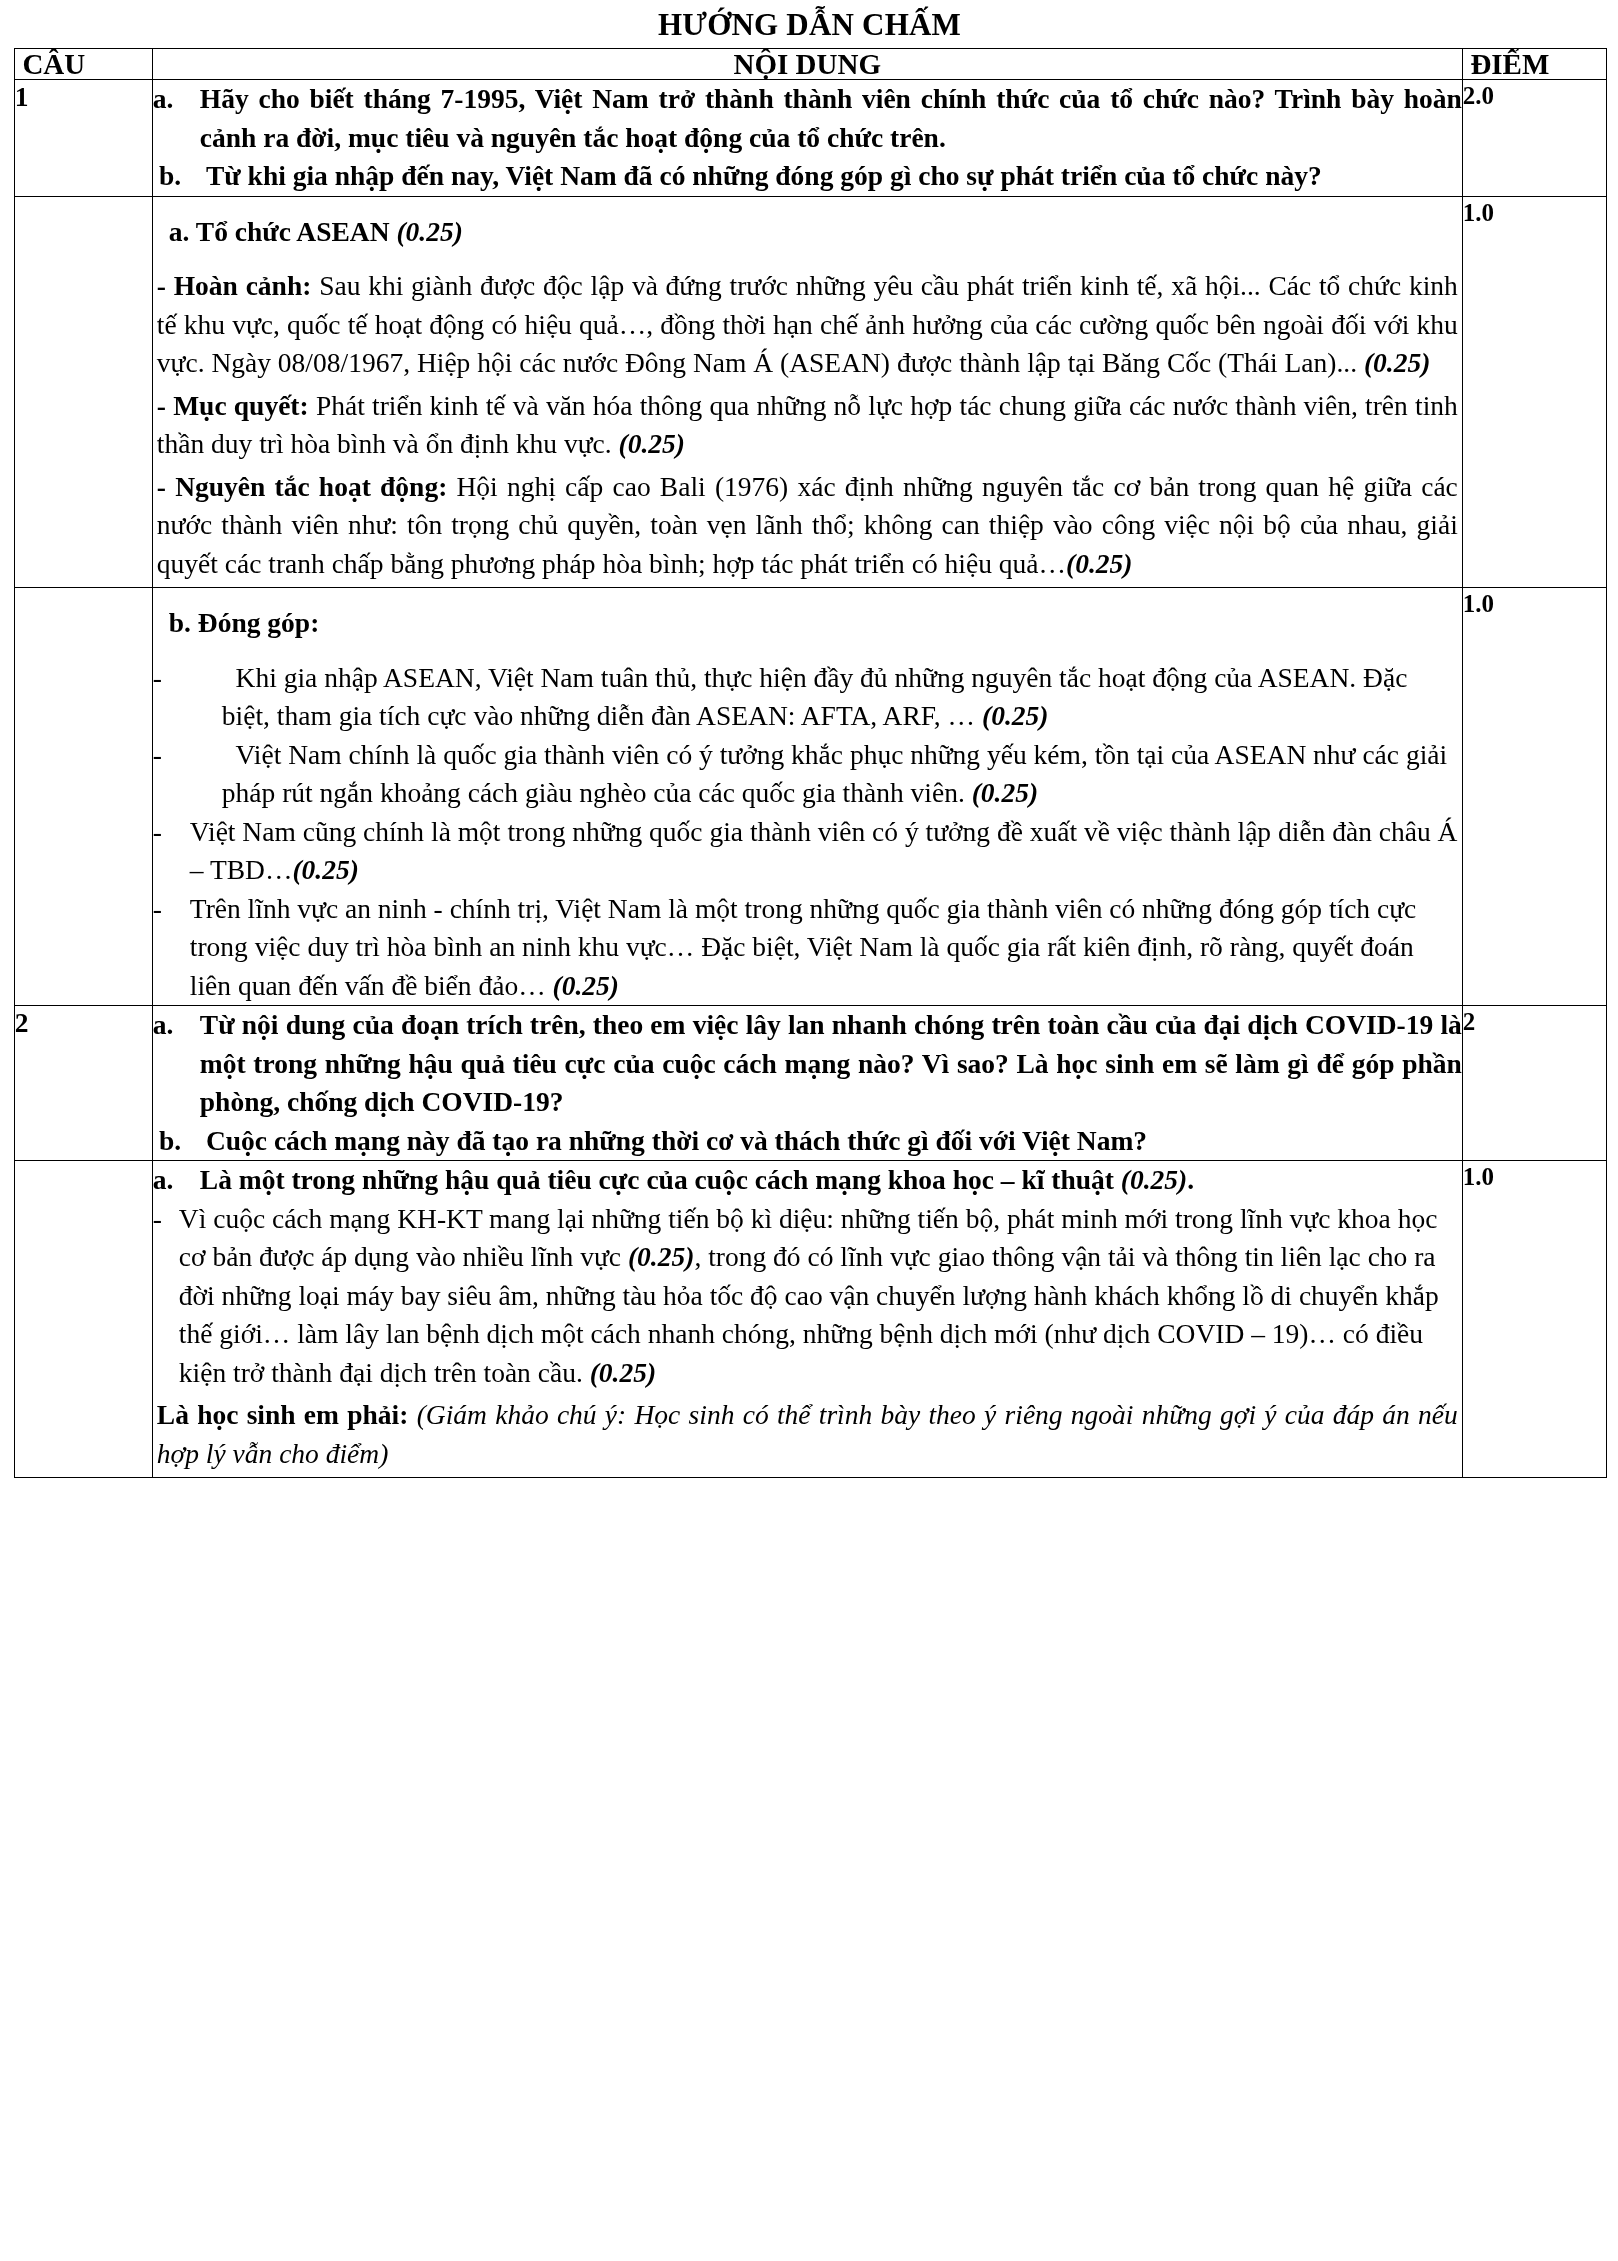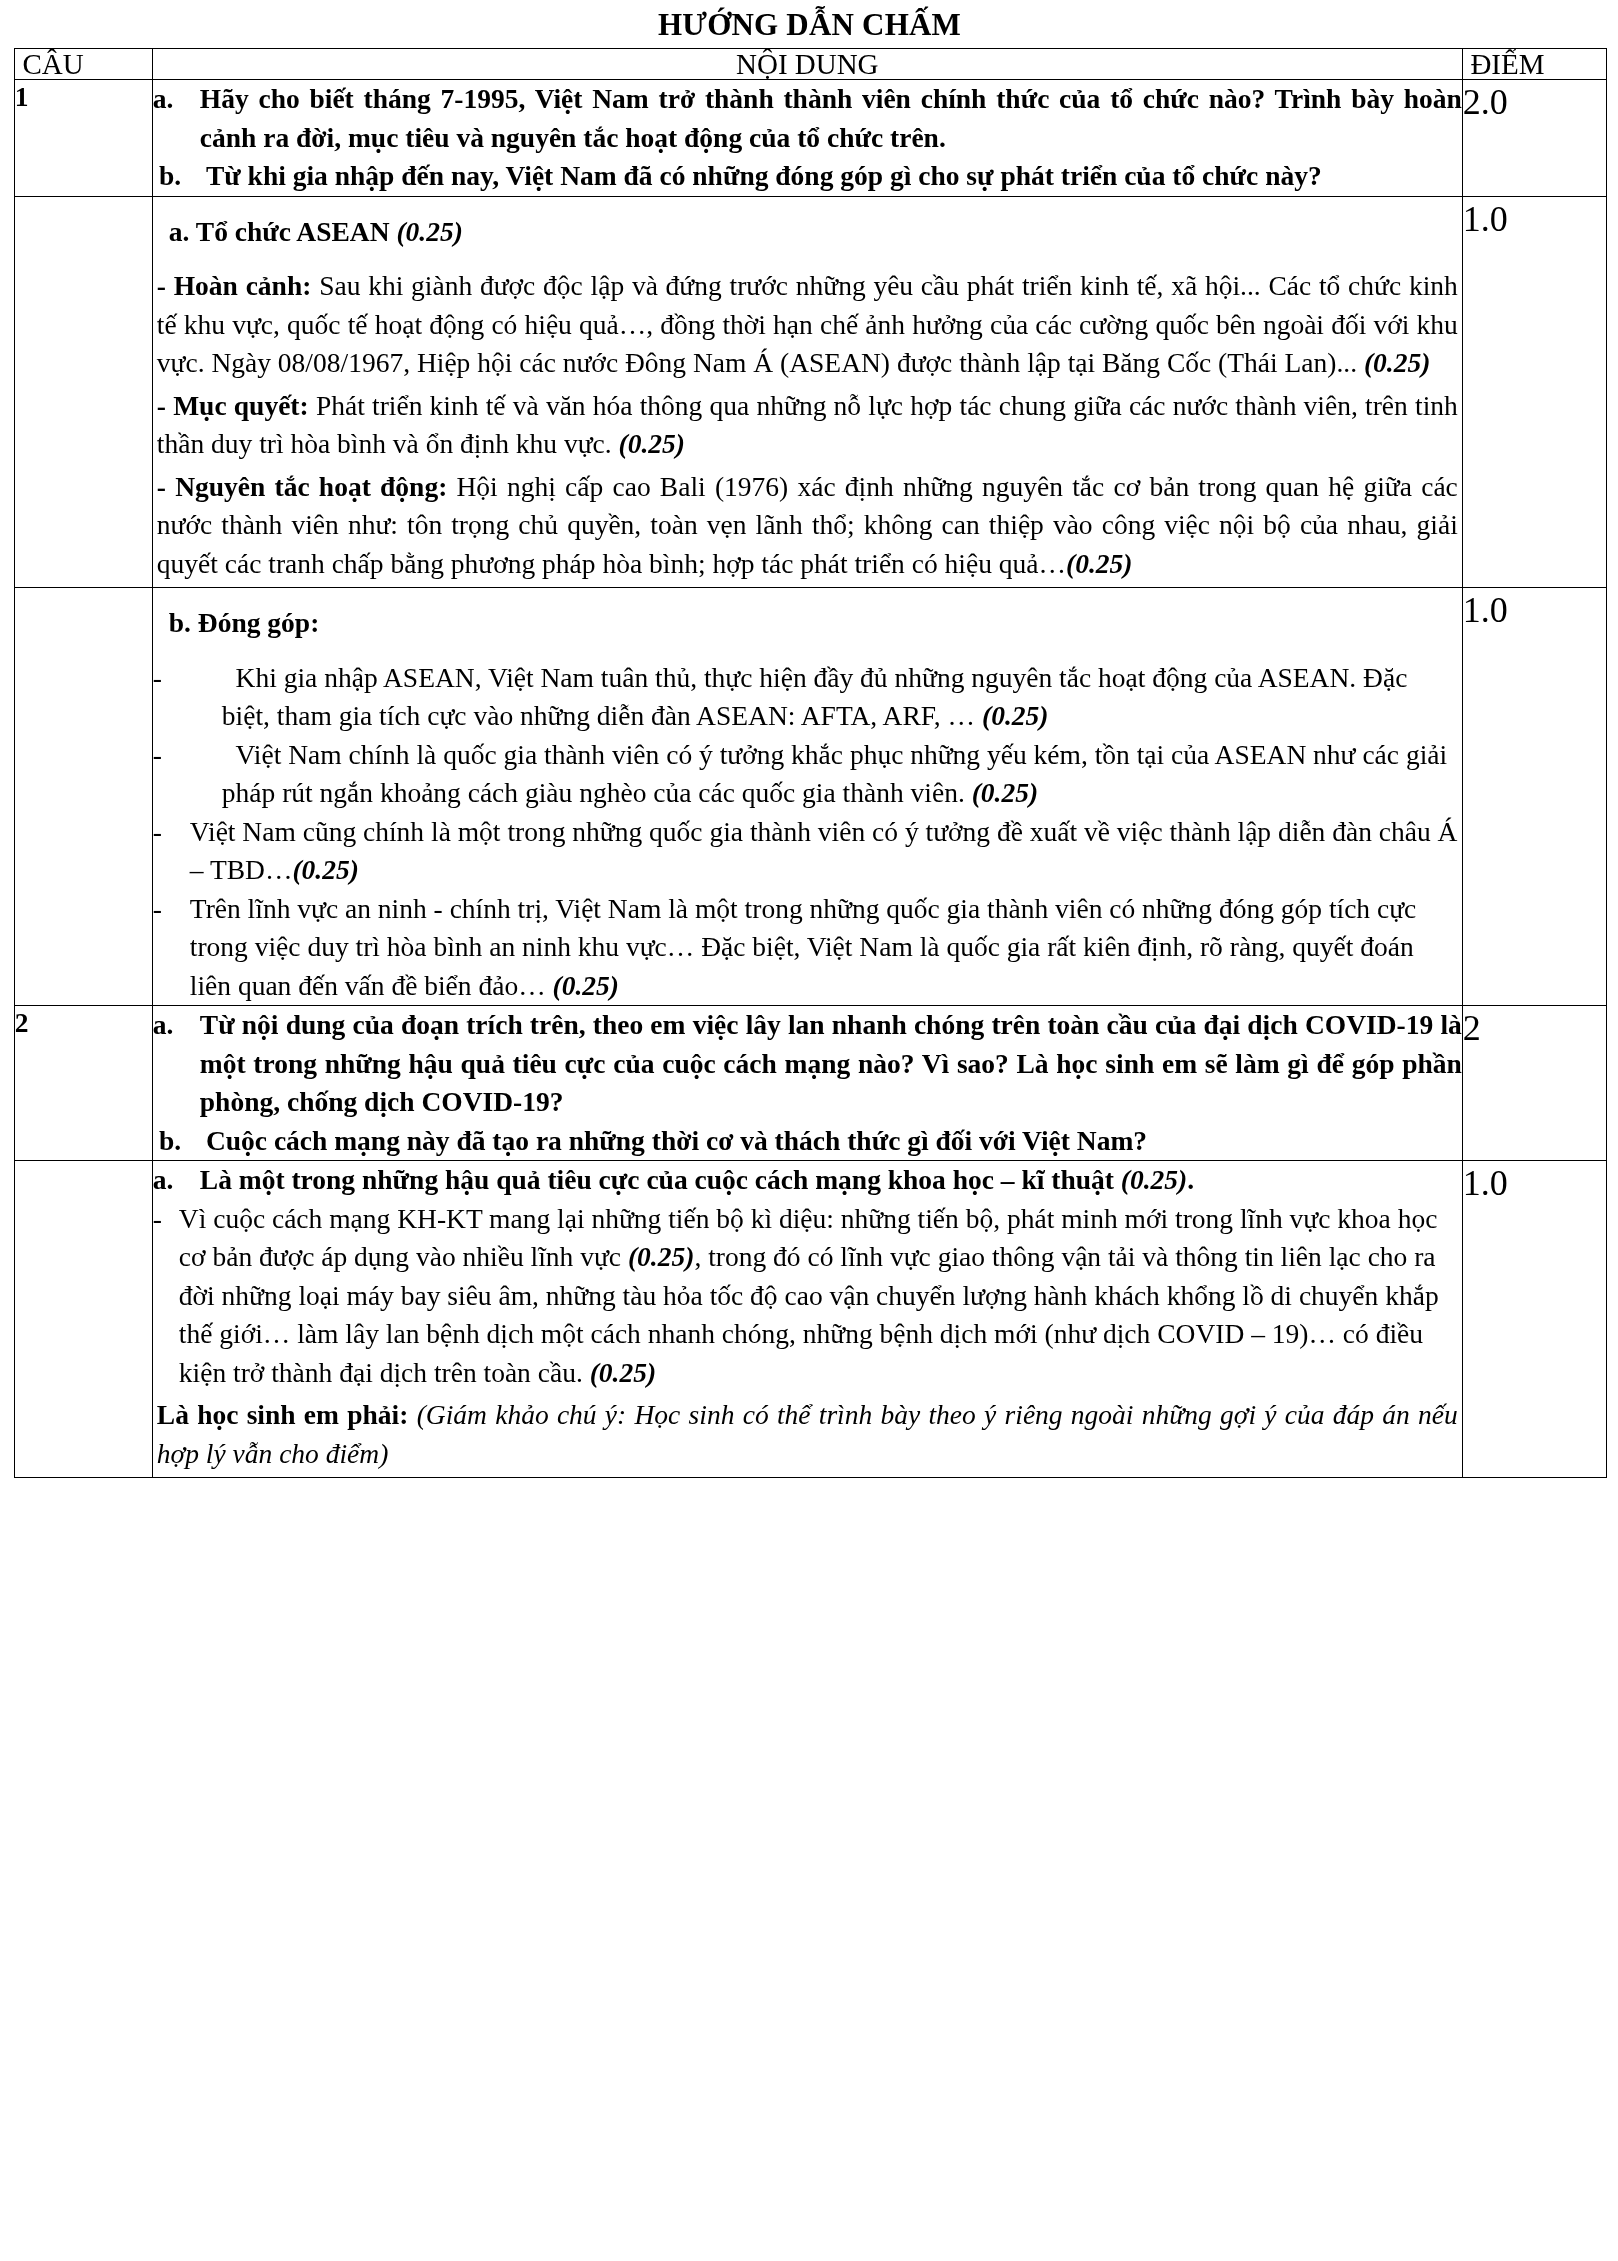--- a/index.html
+++ b/index.html
@@ -43,37 +43,37 @@
     vertical-align: top;
     padding: 0;
   }
   col.col-cau    { width: 138px; }
   col.col-noidung{ width: 1310px; }
   col.col-diem   { width: 144px; }
 
   
   .hdr-cell {
     font-size: 29px;
-    font-weight: normal;
+    font-weight: bold;
     text-align: center;
     padding: 3.8px 4.6px 6.1px 4.6px;
     line-height: 1.05;
   }
   .hdr-cell.left-al { text-align: left; padding-left: 7.6px; }
 
   
   .cau-cell {
     font-size: 27.5px;
     font-weight: bold;
     padding: 4.6px 0 0 7.6px;
     line-height: 1.25;
   }
   .diem-cell {
-    font-size: 36px;
-    font-weight: normal;
+    font-size: 25px;
+    font-weight: bold;
     padding: 4.6px 0 0 9.2px;
     line-height: 1.25;
   }
   .content-cell {
     font-size: 27.5px;
     line-height: 1.40;
     padding: 3.8px 12.2px 7.6px 10.7px;
     text-align: justify;
     text-justify: inter-word;
   }

